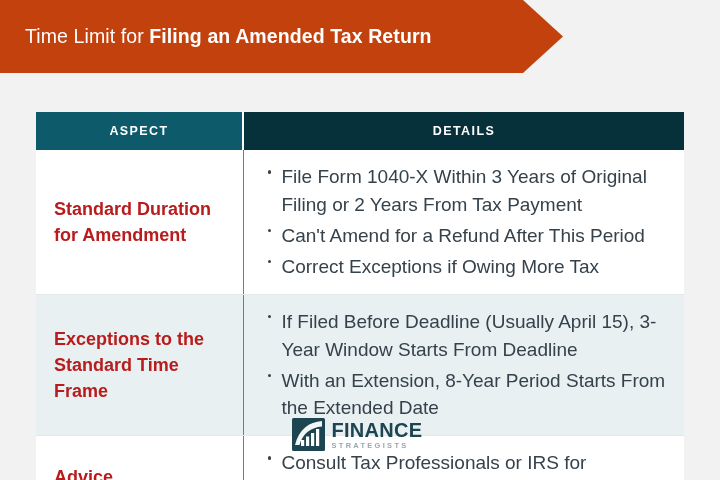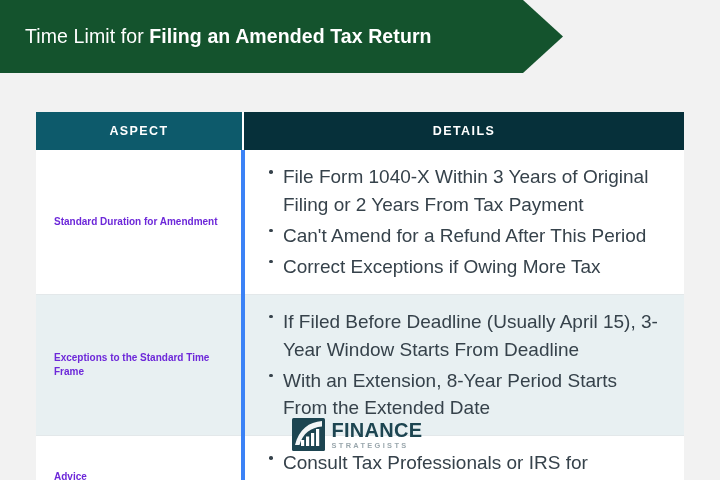--- a/index.html
+++ b/index.html
@@ -16,21 +16,21 @@
     position: relative;
   }
 
   
   .banner {
     position: absolute;
     left: 0;
     top: 0;
     width: 563px;
     height: 73px;
-    background: #14532d;
+    background: #c2410c;
     -webkit-clip-path: polygon(0 0, 523px 0, 563px 36.5px, 523px 73px, 0 73px);
     clip-path: polygon(0 0, 523px 0, 563px 36.5px, 523px 73px, 0 73px);
     display: flex;
     align-items: center;
   }
 
   .banner-title {
     color: #ffffff;
     font-size: 19.5px;
     font-weight: 400;
@@ -74,25 +74,25 @@
   th.th-details { background: #06303a; }
 
   tbody td {
     vertical-align: middle;
     border-bottom: 1px solid #e3e8ea;
   }
   tbody tr:last-child td { border-bottom: none; }
 
   td.cell-aspect {
     padding: 14px 16px 14px 18px;
-    font-size: 10px;
-    font-weight: 700;
-    color: #6d28d9;
+    font-size: 18px;
+    font-weight: 700;
+    color: #b91c1c;
     line-height: 1.45;
-    border-right: 4px solid #3b82f6;
+    border-right: 1px solid #3b82f6;
   }
 
   td.cell-details {
     padding: 13px 18px 13px 22px;
   }
 
   tbody tr.stripe td { background: #e8f0f2; }
   tbody tr.plain  td { background: #ffffff; }
 
   ul.bullets {

